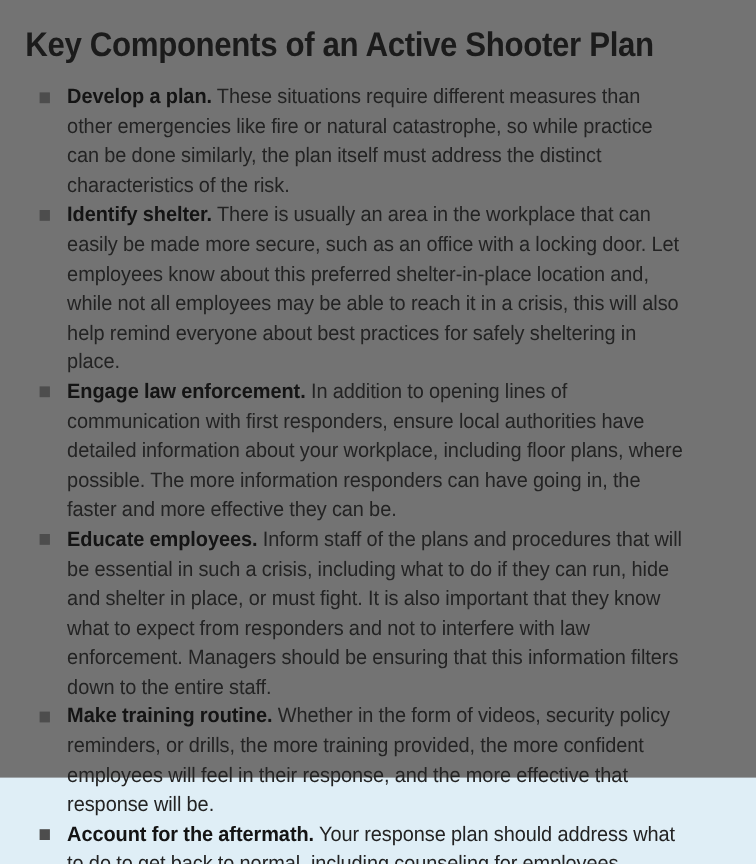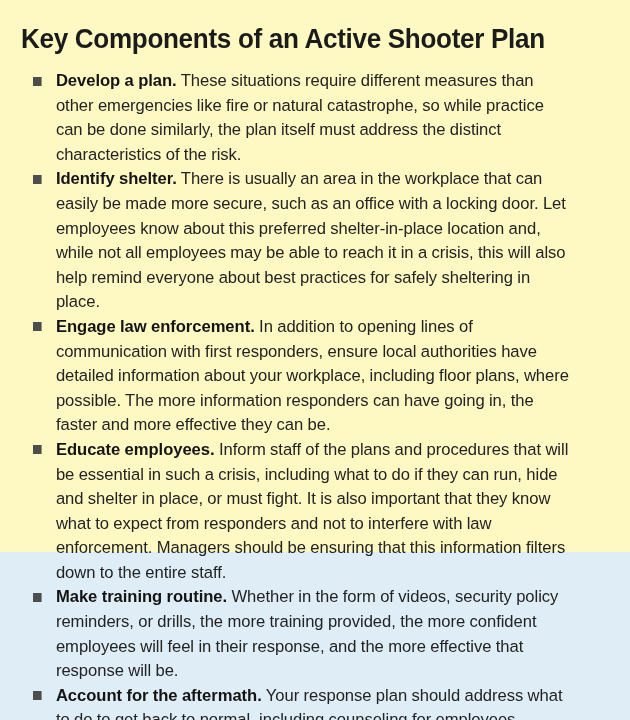--- a/index.html
+++ b/index.html
@@ -10,22 +10,22 @@
     width: 630px;
     height: 720px;
     background: #dfeef6;
     font-family: "Liberation Sans", "DejaVu Sans", sans-serif;
     overflow: hidden;
   }
 
   #infographic {
     position: relative;
     width: 630px;
-    height: 552px;
-    background: #fef9c3;
+    height: 648px;
+    background: #737373;
     box-sizing: border-box;
   }
 
   #title {
     position: absolute;
     left: 21px;
     top: 21px;
     right: 18px;
     font-size: 28.5px;
     line-height: 34px;

